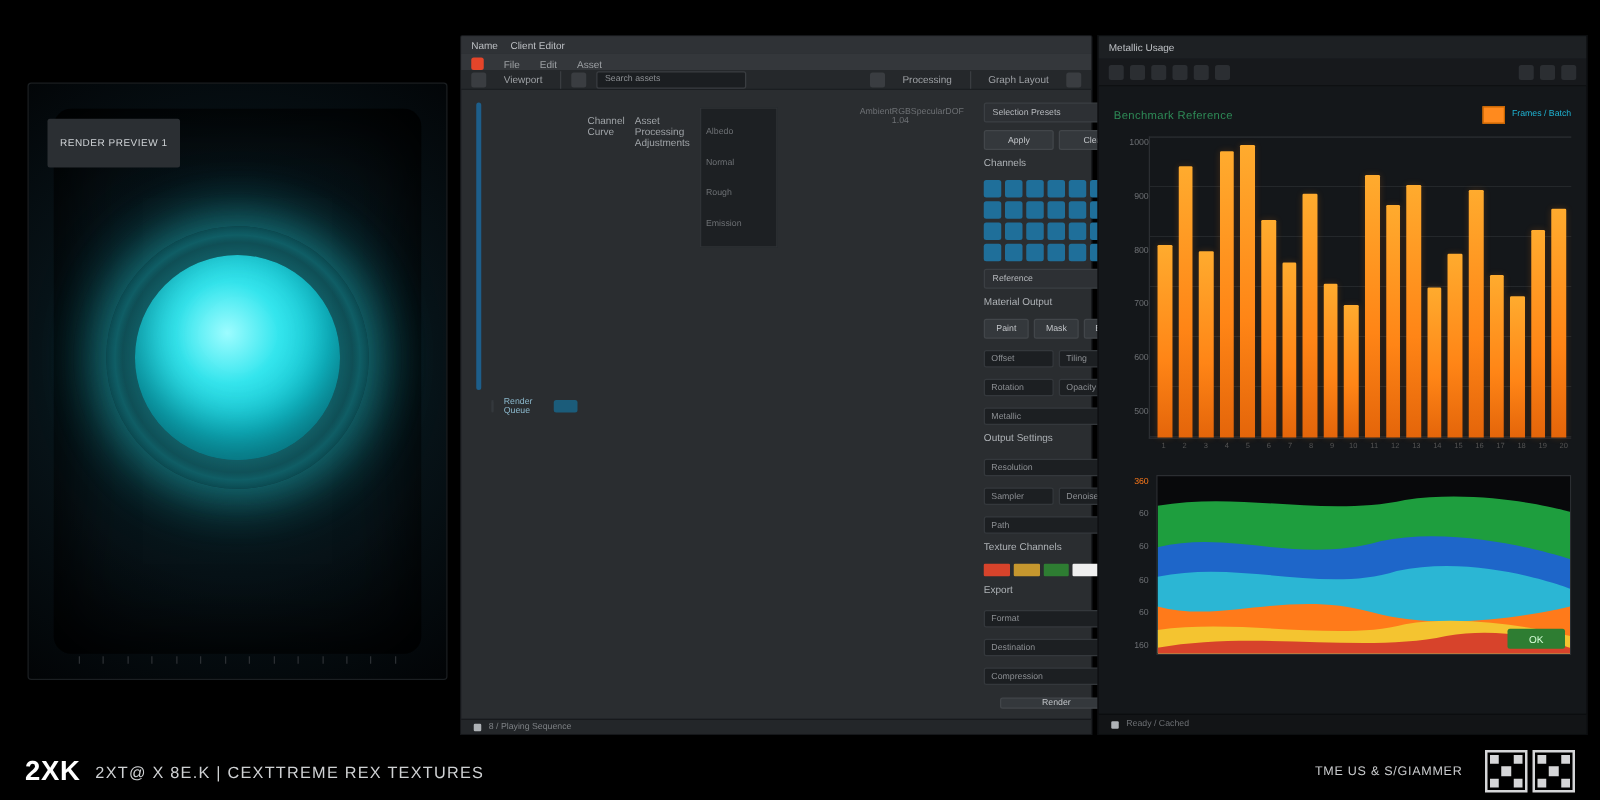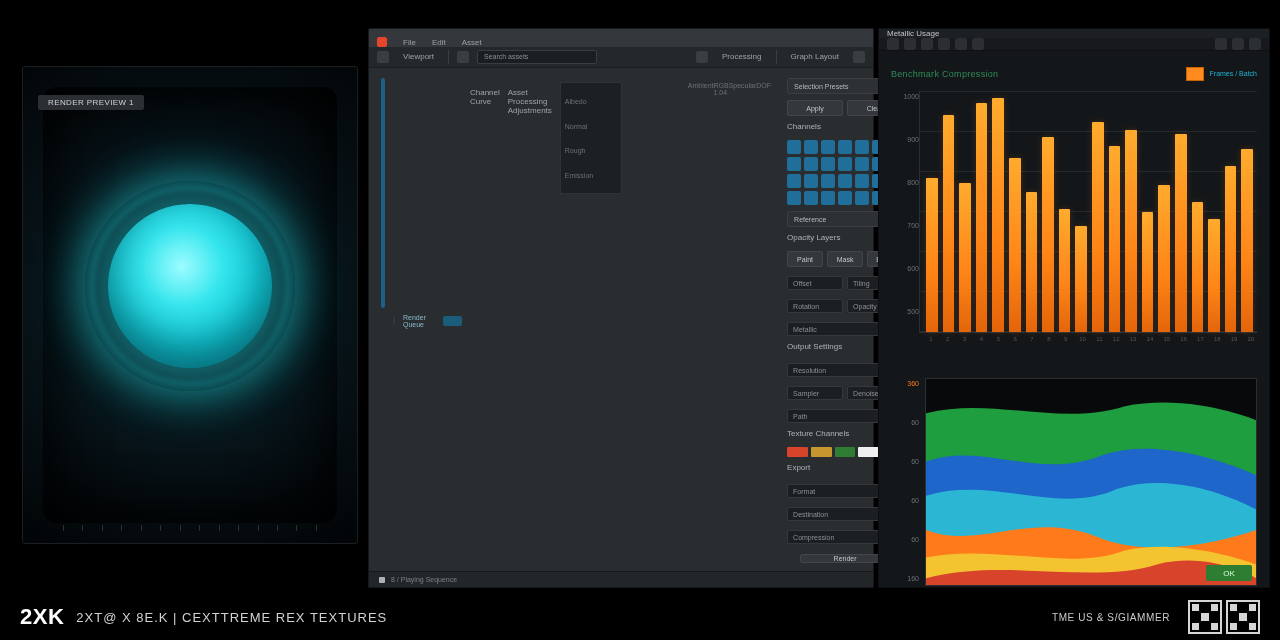--- a/index.html
+++ b/index.html
@@ -31,21 +31,21 @@
     background: radial-gradient(circle, rgba(0,0,0,0) 62%, #0a3d44 66%, #052228 74%, rgba(0,0,0,0) 82%);
     box-shadow: 0 0 40px 6px rgba(40,230,240,0.25);
   }
   .left-card .orb-core {
     position: absolute; left: 50%; top: 46%; width: 164px; height: 164px; transform: translate(-50%,-50%);
     border-radius: 50%;
     background: radial-gradient(circle at 45% 38%, #9dfcff 0%, #35e6ee 30%, #12c9d6 60%, #0c9fad 100%);
     box-shadow: 0 0 60px 20px rgba(40,230,240,0.40), inset 0 -18px 40px rgba(0,60,70,0.6);
   }
   .left-tag {
-    position: absolute; left: 38px; top: 95px; background: #2b2f33; padding: 3px 10px; font-size: 8px; color: #cfd3d6; letter-spacing: 0.4px; border-radius: 2px;
+    position: absolute; left: 38px; top: 95px; background: #2b2f33; padding: 15px 10px; font-size: 8px; color: #cfd3d6; letter-spacing: 0.4px; border-radius: 2px;
   }
   .left-ticks { position: absolute; left: 40px; bottom: 12px; right: 40px; display: flex; justify-content: space-between; }
   .left-ticks span { width: 1px; height: 6px; background: #2b2f33; display: block; }
 
   
   .win {
     position: absolute; left: 368px; top: 28px; width: 506px; height: 560px;
     background: #2a2d30; border: 1px solid #15171a; border-radius: 2px 2px 0 0;
     display: flex; flex-direction: column;
   }
@@ -140,21 +140,21 @@
 
   .bar-chart { position: relative; height: 242px; margin-top: 4px; display: flex; }
   .bar-y { width: 28px; display: flex; flex-direction: column; justify-content: space-between; font-size: 7px; color: #6d7074; padding: 2px 0 18px; text-align: right; }
   .bar-plot { flex: 1; position: relative; border-left: 1px solid #2b2e32; border-bottom: 1px solid #2b2e32; display: flex; align-items: flex-end; gap: 5px; padding: 0 4px 0 6px; }
   .bar-plot::before { content:""; position:absolute; left:0; right:0; top:0; bottom:0;
     background: repeating-linear-gradient(to top, rgba(60,64,68,0.4) 0 1px, transparent 1px 40px); }
   .bar { flex: 1; background: linear-gradient(180deg, #ffab2e 0%, #ff8516 60%, #e4650a 100%); border-radius: 1px 1px 0 0; min-width: 4px; box-shadow: 0 0 6px rgba(255,130,20,0.2); position: relative; }
   .bar-x { display: flex; font-size: 6px; color: #555; padding-left: 34px; gap: 5px; margin-top: 3px; flex-wrap: nowrap; }
   .bar-x span { flex: 1; text-align: center; }
 
-  .area-block { margin-top: 36px; display: flex; height: 208px; }
+  .area-block { margin-top: 20px; display: flex; height: 144px; }
   .area-y { width: 28px; display: flex; flex-direction: column; justify-content: space-between; font-size: 7px; color: #6d7074; text-align: right; padding: 2px 0 4px; }
   .area-y .hl { color: #ff7a1a; }
   .area-plot { flex: 1; margin-left: 6px; position: relative; background: #08090b; border: 1px solid #2b2e32; overflow: hidden; }
   .area-ok { position: absolute; right: 4px; bottom: 4px; width: 46px; height: 16px; background: #2e7d32; color: #d7ffd9; font-size: 8px; display: flex; align-items: center; justify-content: center; border-radius: 2px; }
 
   .ana-status { height: 16px; background: #121416; border-top: 1px solid #0b0d0f; display: flex; align-items: center; padding: 0 10px; font-size: 7px; color: #6c6f73; gap: 6px; }
 
   
   .footer { position: absolute; left: 0; right: 0; bottom: 0; height: 46px; background: #000; display: flex; align-items: center; padding: 0 20px; }
   .footer .brand { font-size: 22px; font-weight: 900; color: #e8e9ea; letter-spacing: 0.5px; }
@@ -191,20 +191,24 @@
         <span></span>
         <span></span>
         <span></span>
         <span></span>
         <span></span>
     </div>
   </div>
   <div class="left-tag">RENDER PREVIEW 1</div>
 
   <div class="win">
+    <div class="titlebar">
+      <span>Name</span>
+      <span>Client Editor</span>
+    </div>
     <div class="menubar">
       <div class="mdot"></div>
       <span class="tbtn">File</span>
       <span class="tbtn">Edit</span>
       <span class="tbtn">Asset</span>
     </div>
     <div class="toolbar">
       <div class="ticon"></div>
       <span class="tbtn">Viewport</span>
       <div class="tsep"></div>
@@ -311,21 +315,21 @@
             <div></div>
             <div></div>
             <div></div>
             <div></div>
             <div></div>
         </div>
         <div class="toprow-btn">
             <span>Reference</span>
           </div>
 
-        <div class="group-h">Opacity Layers</div>
+        <div class="group-h">Material Output</div>
         <div class="btnrow">
           <div class="btn">Paint</div>
           <div class="btn">Mask</div>
           <div class="btn">Blend</div>
         </div>
         <div class="field-row">
             <div class="field">Offset</div>
             <div class="field">Tiling</div>
           </div>
         <div class="field-row">
@@ -387,21 +391,21 @@
       <div class="ticon"></div>
       <div class="ticon"></div>
       <div class="ticon"></div>
       <div style="flex:1"></div>
       <div class="ticon"></div>
       <div class="ticon"></div>
       <div class="ticon"></div>
     </div>
     <div class="ana-body">
       <div class="legend-row">
-        <span class="legend-title">Benchmark Compression</span>
+        <span class="legend-title">Benchmark Reference</span>
         <div class="legend-box">
           <div class="legend-sw"></div>
           <span class="legend-txt">Frames / Batch</span>
         </div>
       </div>
 
       <div class="bar-chart">
         <div class="bar-y" id="bar-y">
             <span>1000</span>
             <span>900</span>

